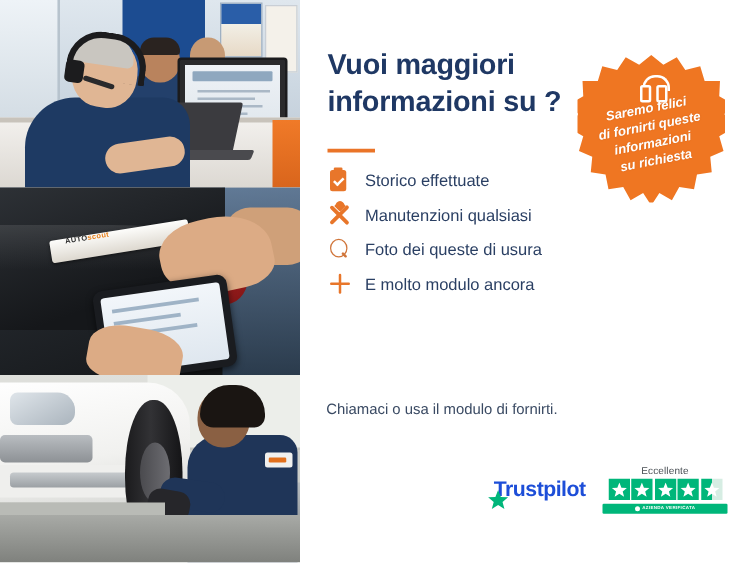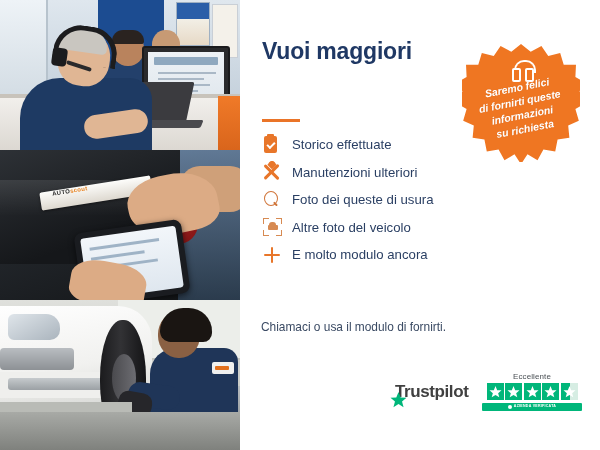--- a/index.html
+++ b/index.html
@@ -520,21 +520,21 @@
   }
   .tp-star {
     width:0;height:0;
     position:relative;
     margin-right:3px;
   }
   .tp-star svg { display:block; }
   .tp-name {
     font-size:17px;
     font-weight:bold;
-    color:#404040;
+    color:#1d4ed8;
     letter-spacing:-0.4px;
     margin-left:2px;
   }
   .tp-rating {
     position:absolute; right:8px; top:0; width:100px;
   }
   .tp-excellent {
     font-size:8px; color:#4a5055; text-align:center;
     margin-bottom:2px; letter-spacing:.1px;
   }
@@ -649,20 +649,21 @@
       <div class="p3-lift-top"></div>
       <div class="p3-lift"></div>
     </div>
 
   </div>
 
   <div class="content">
 
     <div class="heading">
       <div>Vuoi maggiori</div>
+      <div>informazioni su ?</div>
     </div>
     <div class="heading-rule"></div>
 
     <div class="badge">
       <div class="badge-star"></div>
       <div class="badge-icon">
         <div class="band"></div>
         <div class="cupL"></div>
         <div class="cupR"></div>
       </div>
@@ -686,46 +687,33 @@
 
       <div class="feature">
         <span class="f-icon">
           <span class="ic-tools">
               <i></i>
               <i></i>
               <i></i>
               <i></i>
             </span>
         </span>
-        <span class="f-label">Manutenzioni ulteriori</span>
+        <span class="f-label">Manutenzioni qualsiasi</span>
       </div>
 
       <div class="feature">
         <span class="f-icon">
           <span class="ic-search">
               <span class="ring"></span>
               <span class="handle"></span>
             </span>
         </span>
         <span class="f-label">Foto dei queste di usura</span>
       </div>
 
-      <div class="feature">
-        <span class="f-icon">
-          <span class="ic-scan">
-            <span class="c c1"></span>
-              <span class="c c2"></span>
-            <span class="c c3"></span>
-              <span class="c c4"></span>
-            <span class="roof"></span>
-              <span class="car"></span>
-          </span>
-        </span>
-        <span class="f-label">Altre foto del veicolo</span>
-      </div>
 
       <div class="feature">
         <span class="f-icon">
           <span class="ic-plus"></span>
         </span>
         <span class="f-label">E molto modulo ancora</span>
       </div>
 
     </div>
 

